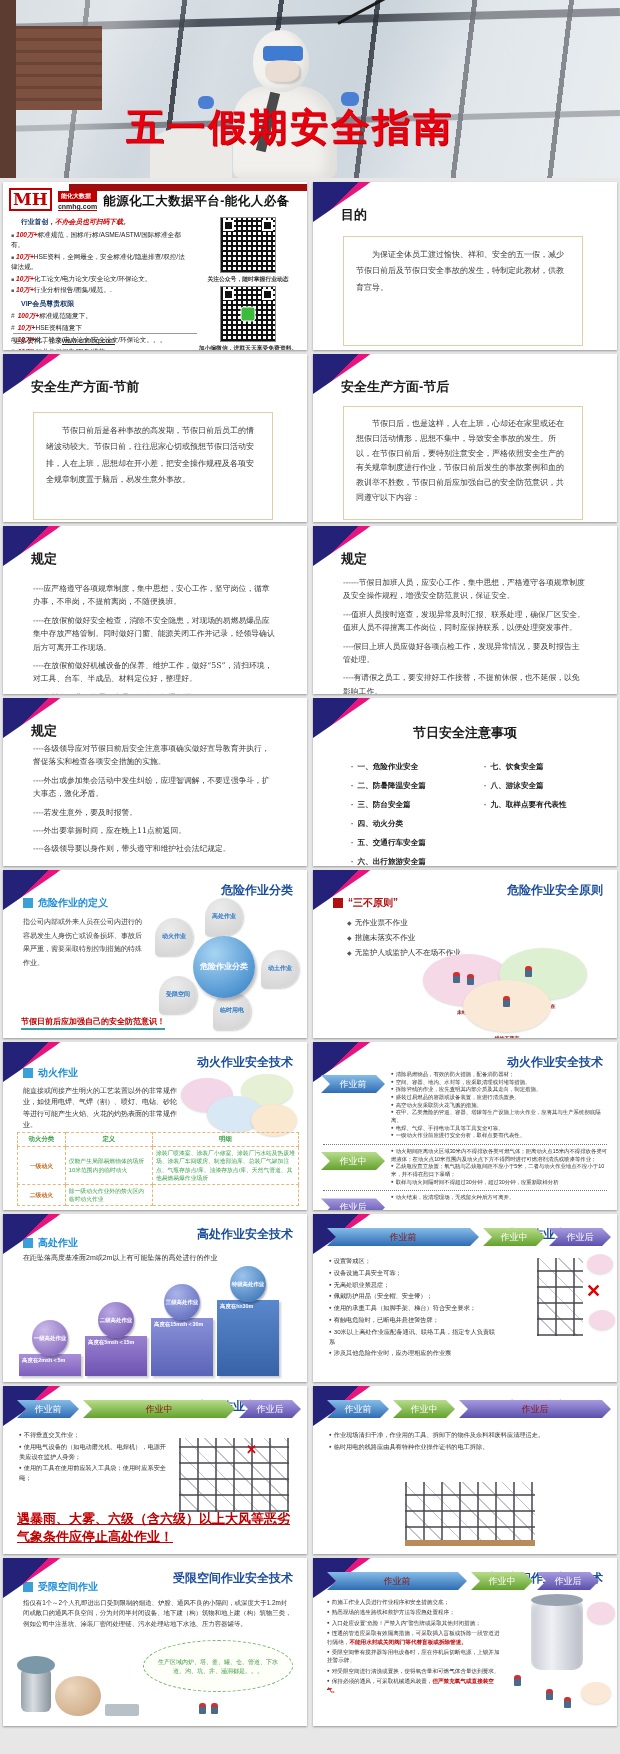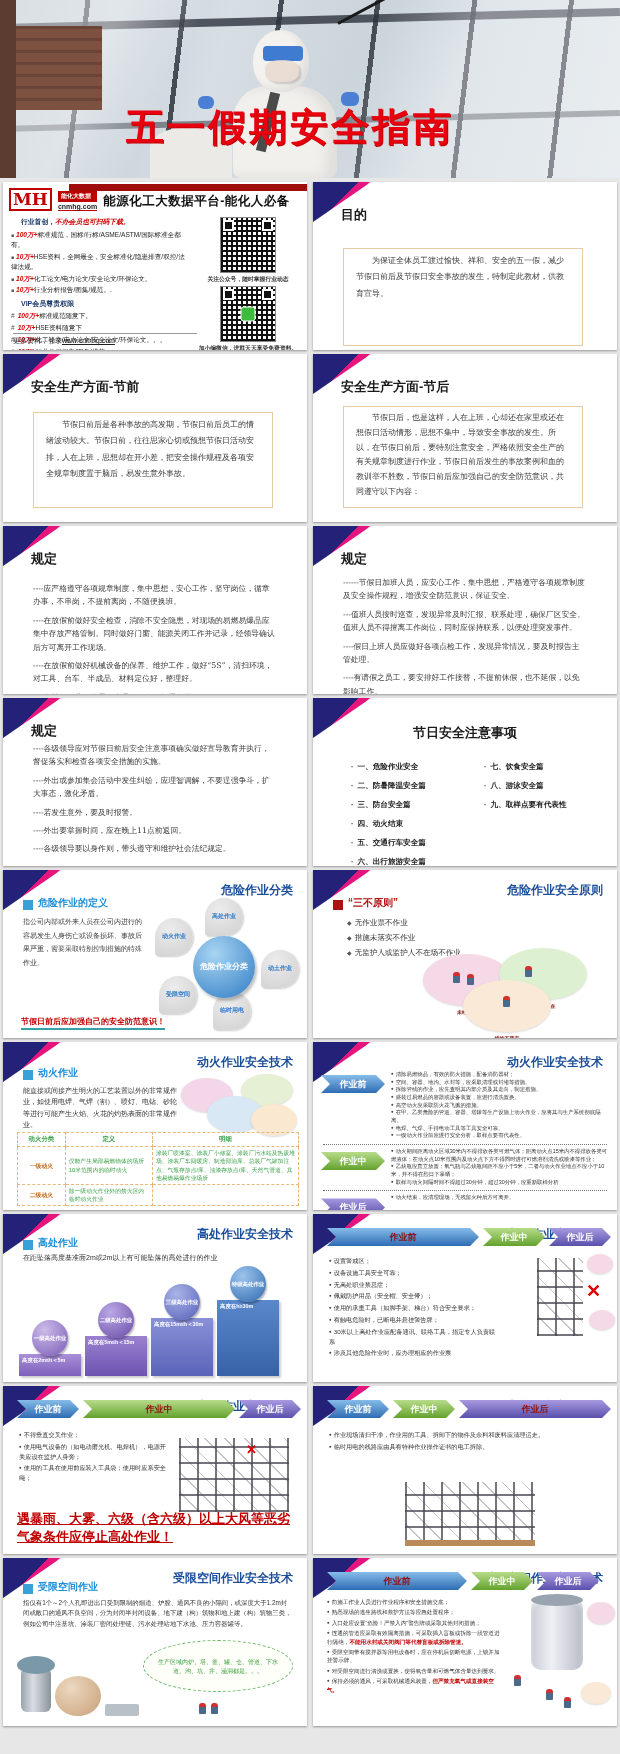--- a/index.html
+++ b/index.html
@@ -37,33 +37,33 @@
     clip-path:polygon(0 0,100% 0,0 100%);
     background:linear-gradient(135deg,#232278 0 46%,#e6157e 46% 58%,#ff6fae 58% 66%,#ffeec2 66% 74%,#ffffff 74%);}
 
   
   .t-black{font-size:13px;font-weight:bold;color:#1a1a1a;margin:24px 0 0 28px;}
   .hdr-right{position:absolute;top:12px;right:14px;font-size:12px;font-weight:bold;color:#1b4e9b;}
   .t-center{font-size:13px;font-weight:bold;color:#1a1a1a;text-align:center;margin-top:26px;}
 
   
   .kai{font-family:"DejaVu Serif",serif;color:#3a3a3a;}
-  .kbox{border:1px solid #e4cda6;margin:24px 34px 0 30px;padding:4px 12px;font-size:8px;line-height:2.05;}
+  .kbox{border:1px solid #e4cda6;margin:12px 34px 0 30px;padding:10px 12px;font-size:8px;line-height:2.05;}
   .kbox p{margin:0;text-indent:2em;}
   .rules{margin:14px 30px 0 30px;font-size:7.8px;line-height:1.72;}
   .rules p{margin:0 0 5px 0;}
 
   
   .ncols{display:flex;margin:20px 0 0 38px;}
   .ncol{width:140px;}
   .ncol div{font-size:7.6px;font-weight:bold;color:#222;margin-bottom:9px;}
   .ncol div:before{content:"·";margin-right:4px;color:#444;}
 
   
-  .sub{display:flex;align-items:flex-end;gap:5px;margin:26px 0 0 20px;font-size:10px;font-weight:bold;}
+  .sub{display:flex;align-items:center;gap:5px;margin:26px 0 0 20px;font-size:10px;font-weight:bold;}
   .sub .sq{width:10px;height:10px;flex:0 0 auto;}
   .sub-blue{color:#1e8ed8;}
   .sub-blue .sq{background:#3aa0d8;}
   .sub-red{color:#b01010;}
   .sub-red .sq{background:#b01010;}
 
   
   .defbody{margin:6px 0 0 20px;width:122px;font-size:7px;line-height:1.95;}
   .petals{position:absolute;top:28px;right:6px;width:152px;height:132px;}
   .pcenter{position:absolute;left:44px;top:38px;width:62px;height:62px;border-radius:50%;
@@ -84,21 +84,21 @@
 
   
   .fire-body{margin:5px 0 0 20px;width:158px;font-size:7px;line-height:1.62;color:#333;}
   .fire-cluster{position:absolute;top:32px;right:8px;width:118px;height:64px;}
   .fire-table{position:absolute;left:14px;right:8px;bottom:4px;border-collapse:collapse;}
   .fire-table th{color:#3aa048;font-size:6.4px;padding:2px;border:1px dashed #e8b87a;font-weight:bold;}
   .fire-table td{font-size:5.8px;line-height:1.4;padding:2px 3px;border:1px dashed #e8b87a;color:#3aa048;}
   .fire-table td.lv{color:#c06818;font-weight:bold;text-align:center;white-space:nowrap;}
 
   
-  .chev{display:flex;align-items:center;justify-content:center;color:#fff;font-weight:bold;font-size:9px;height:18px;
+  .chev{display:flex;align-items:center;justify-content:center;color:#fff;font-weight:normal;font-size:9px;height:18px;
     clip-path:polygon(0 0,calc(100% - 9px) 0,100% 50%,calc(100% - 9px) 100%,0 100%,9px 50%);}
   .c-blue{background:linear-gradient(#85bce8,#2f6cb4);}
   .c-green{background:linear-gradient(#b8dc8a,#63a22e);}
   .c-purple{background:linear-gradient(#a89ae0,#5a50ac);}
   .active-label{color:#8b1212;}
   .stagebar{display:flex;gap:4px;margin:14px 10px 0 14px;}
   .stagebar .chev{flex:0 0 auto;width:62px;}
   .stagebar .chev.wide{width:152px;}
   .vrow{display:flex;gap:6px;align-items:flex-start;padding:1px 6px 2px 8px;}
   .vrow .chev{width:64px;flex:0 0 auto;margin-top:4px;}
@@ -277,21 +277,21 @@
     </div>
 
     <div class="slide">
       <div class="corner"></div>
       <div class="t-center">节日安全注意事项</div>
       <div class="ncols">
         <div class="ncol">
           <div>一、危险作业安全</div>
           <div>二、防暑降温安全篇</div>
           <div>三、防台安全篇</div>
-          <div>四、动火结束</div>
+          <div>四、动火分类</div>
           <div>五、交通行车安全篇</div>
           <div>六、出行旅游安全篇</div>
         </div>
         <div class="ncol">
           <div>七、饮食安全篇</div>
           <div>八、游泳安全篇</div>
           <div>九、取样点要有代表性</div>
         </div>
       </div>
     </div>

